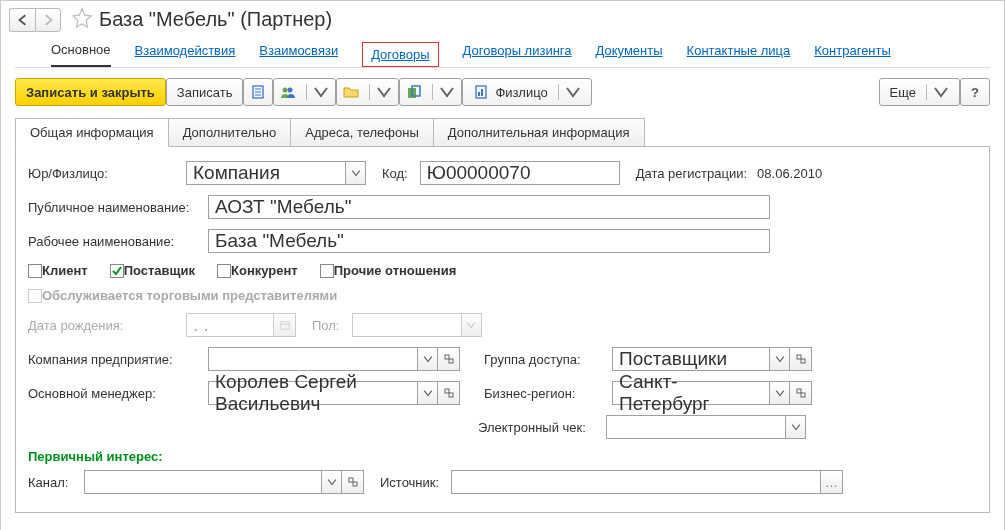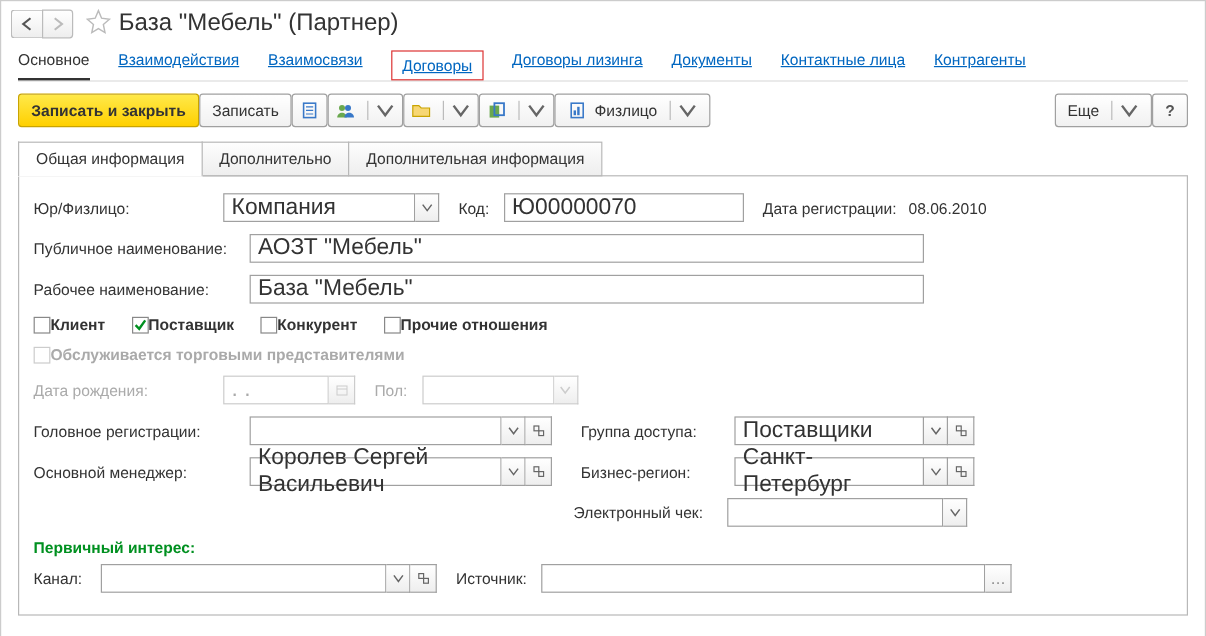--- a/index.html
+++ b/index.html
@@ -10,21 +10,21 @@
   .topbar { display:flex; align-items:center; padding:6px 8px 2px 8px; }
   .navbtn { width:26px; height:24px; border:1px solid #bbb; background:linear-gradient(#fff,#eee); display:flex; align-items:center; justify-content:center; cursor:pointer; }
   .navbtn.left { border-radius:3px 0 0 3px; border-right:none; }
   .navbtn.right { border-radius:0 3px 3px 0; }
   .navbtn svg { width:12px; height:12px; }
   .star { margin:0 6px 0 10px; }
   .star svg { width:22px; height:22px; }
   .title { font-size:20px; color:#333; }
 
   
-  .linktabs { display:flex; gap:24px; padding:8px 14px 0 14px; align-items:flex-start; }
+  .linktabs { display:flex; gap:24px; padding:8px 14px 0 14px; align-items:center;margin-left:36px; }
   .linktab { color:#0066c0; text-decoration:underline; cursor:pointer; padding-bottom:8px; }
   .linktab.active { color:#333; text-decoration:none; border-bottom:2px solid #333; }
   .linktab.boxed { color:#0066c0; text-decoration:underline; border:1px solid #d33; padding:4px 8px; }
   .linktabs-hr { border:none; border-top:1px solid #ddd; margin:0 14px 10px 14px; }
 
   
   .toolbar { display:flex; align-items:center; gap:0; padding:0 14px 12px 14px; }
   .btn { border:1px solid #a0a0a0; background:linear-gradient(#fff,#f1f1f1); border-radius:3px; height:28px; padding:0 10px; display:flex; align-items:center; gap:6px; cursor:pointer; font-size:13px; }
   .btn.primary { background:linear-gradient(#ffe94a,#ffd000); border-color:#c9a400; font-weight:bold; }
   .btn.icon { padding:0 6px; }
@@ -167,20 +167,21 @@
           </svg>
         </span>
     </div>
     <div class="btn help">?</div>
   </div>
 
   <div class="pane">
     <div class="innertabs">
       <div class="innertab active">Общая информация</div>
       <div class="innertab">Дополнительно</div>
+      <div class="innertab">Адреса, телефоны</div>
       <div class="innertab">Дополнительная информация</div>
     </div>
 
     <div class="panebody">
 
       <div class="row">
         <span class="lbl" style="width:152px">Юр/Физлицо:</span>
         <div class="select" style="width:180px">
           <div class="input">
               <span class="val">Компания</span>
@@ -264,21 +265,21 @@
           <div class="input dim"></div>
           <div class="dropbtn" style="border-color:#ccc">
               <svg viewBox="0 0 8 8">
                 <path d="M1 2L4 6L7 2" fill="none" stroke="#ccc"></path>
               </svg>
             </div>
         </div>
       </div>
 
       <div class="row">
-        <span class="lbl" style="width:174px">Головное регистрации:</span>
+        <span class="lbl" style="width:174px">Компания предприятие:</span>
         <div class="select" style="width:252px">
           <div class="input"></div>
           <div class="dropbtn">
               <svg viewBox="0 0 8 8">
                 <path d="M1 2L4 6L7 2" fill="none" stroke="#666"></path>
               </svg>
             </div>
           <div class="openbtn">
               <svg viewBox="0 0 10 10">
                 <rect x="1" y="1" width="4" height="4" fill="none" stroke="#666"></rect>

